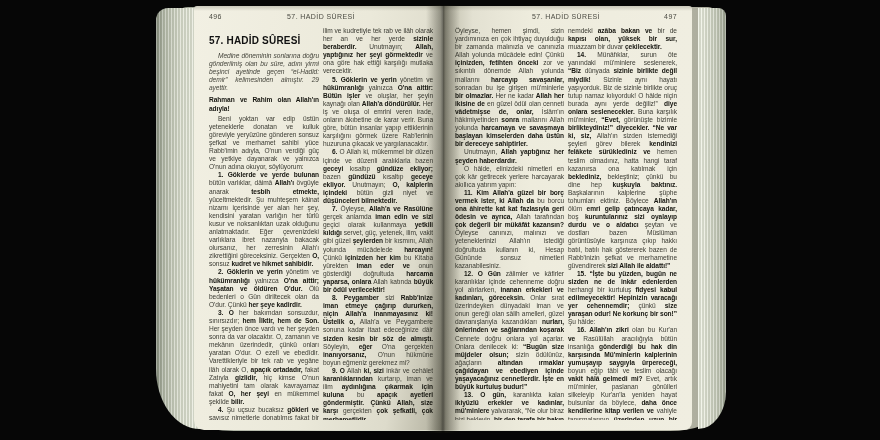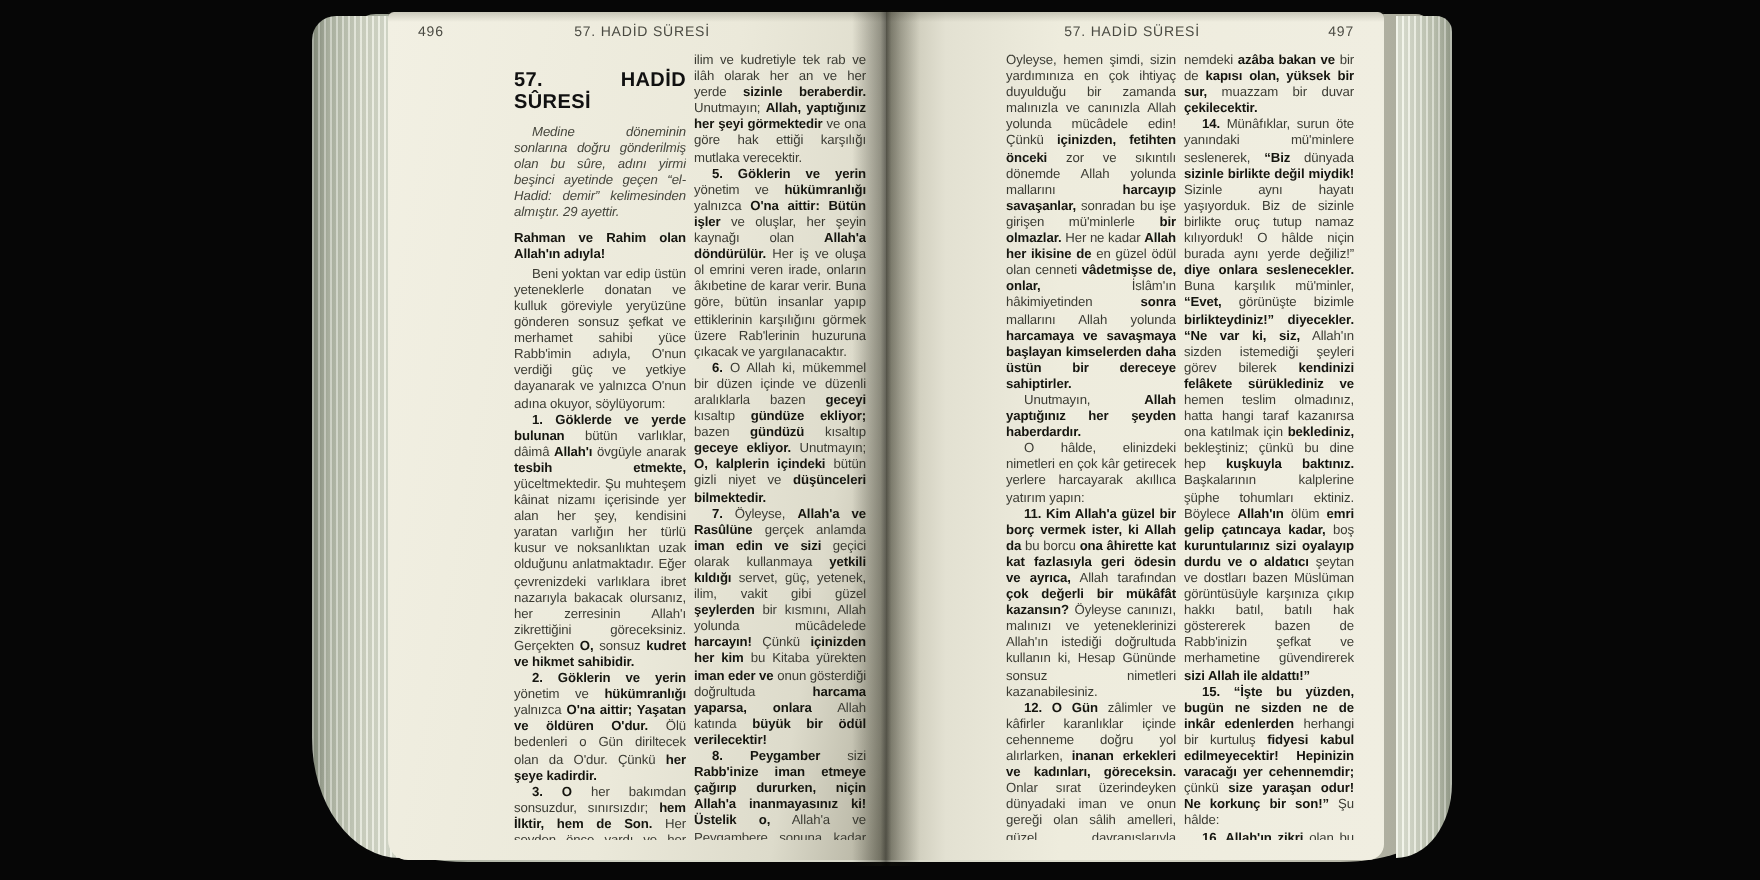--- a/index.html
+++ b/index.html
@@ -52,21 +52,21 @@
     background:linear-gradient(90deg,rgba(25,25,15,0) 0%,rgba(25,25,15,.38) 42%,rgba(10,10,5,.55) 50%,rgba(25,25,15,.35) 58%,rgba(25,25,15,0) 100%);
   }
   .page-inner{display:flex;flex-direction:column;height:100%;box-sizing:border-box;}
   .page-header{
     display:flex;align-items:baseline;font-size:7px;letter-spacing:.4px;color:#4a4a42;
     margin-bottom:7px;
   }
   .page-header .num{width:34px;}
   .page-header .title{flex:1;text-align:center;}
   .page.right .page-header .num{text-align:right;}
-  .cols{flex:1;display:flex;gap:4px;overflow:hidden;margin-left:48px;}
+  .cols{flex:1;display:flex;gap:4px;overflow:hidden;}
   .col{flex:1;overflow:hidden;}
   .para{
     margin:0;font-size:6.6px;line-height:8.1px;text-align:justify;letter-spacing:-.05px;
     color:#3b3b33;
   }
   .para b{color:#15150f;}
   .para.p,.para.v{text-indent:9px;}
   .para.cont{text-indent:0;}
   .para.title{
     font-size:10px;line-height:11px;font-weight:bold;color:#111;

